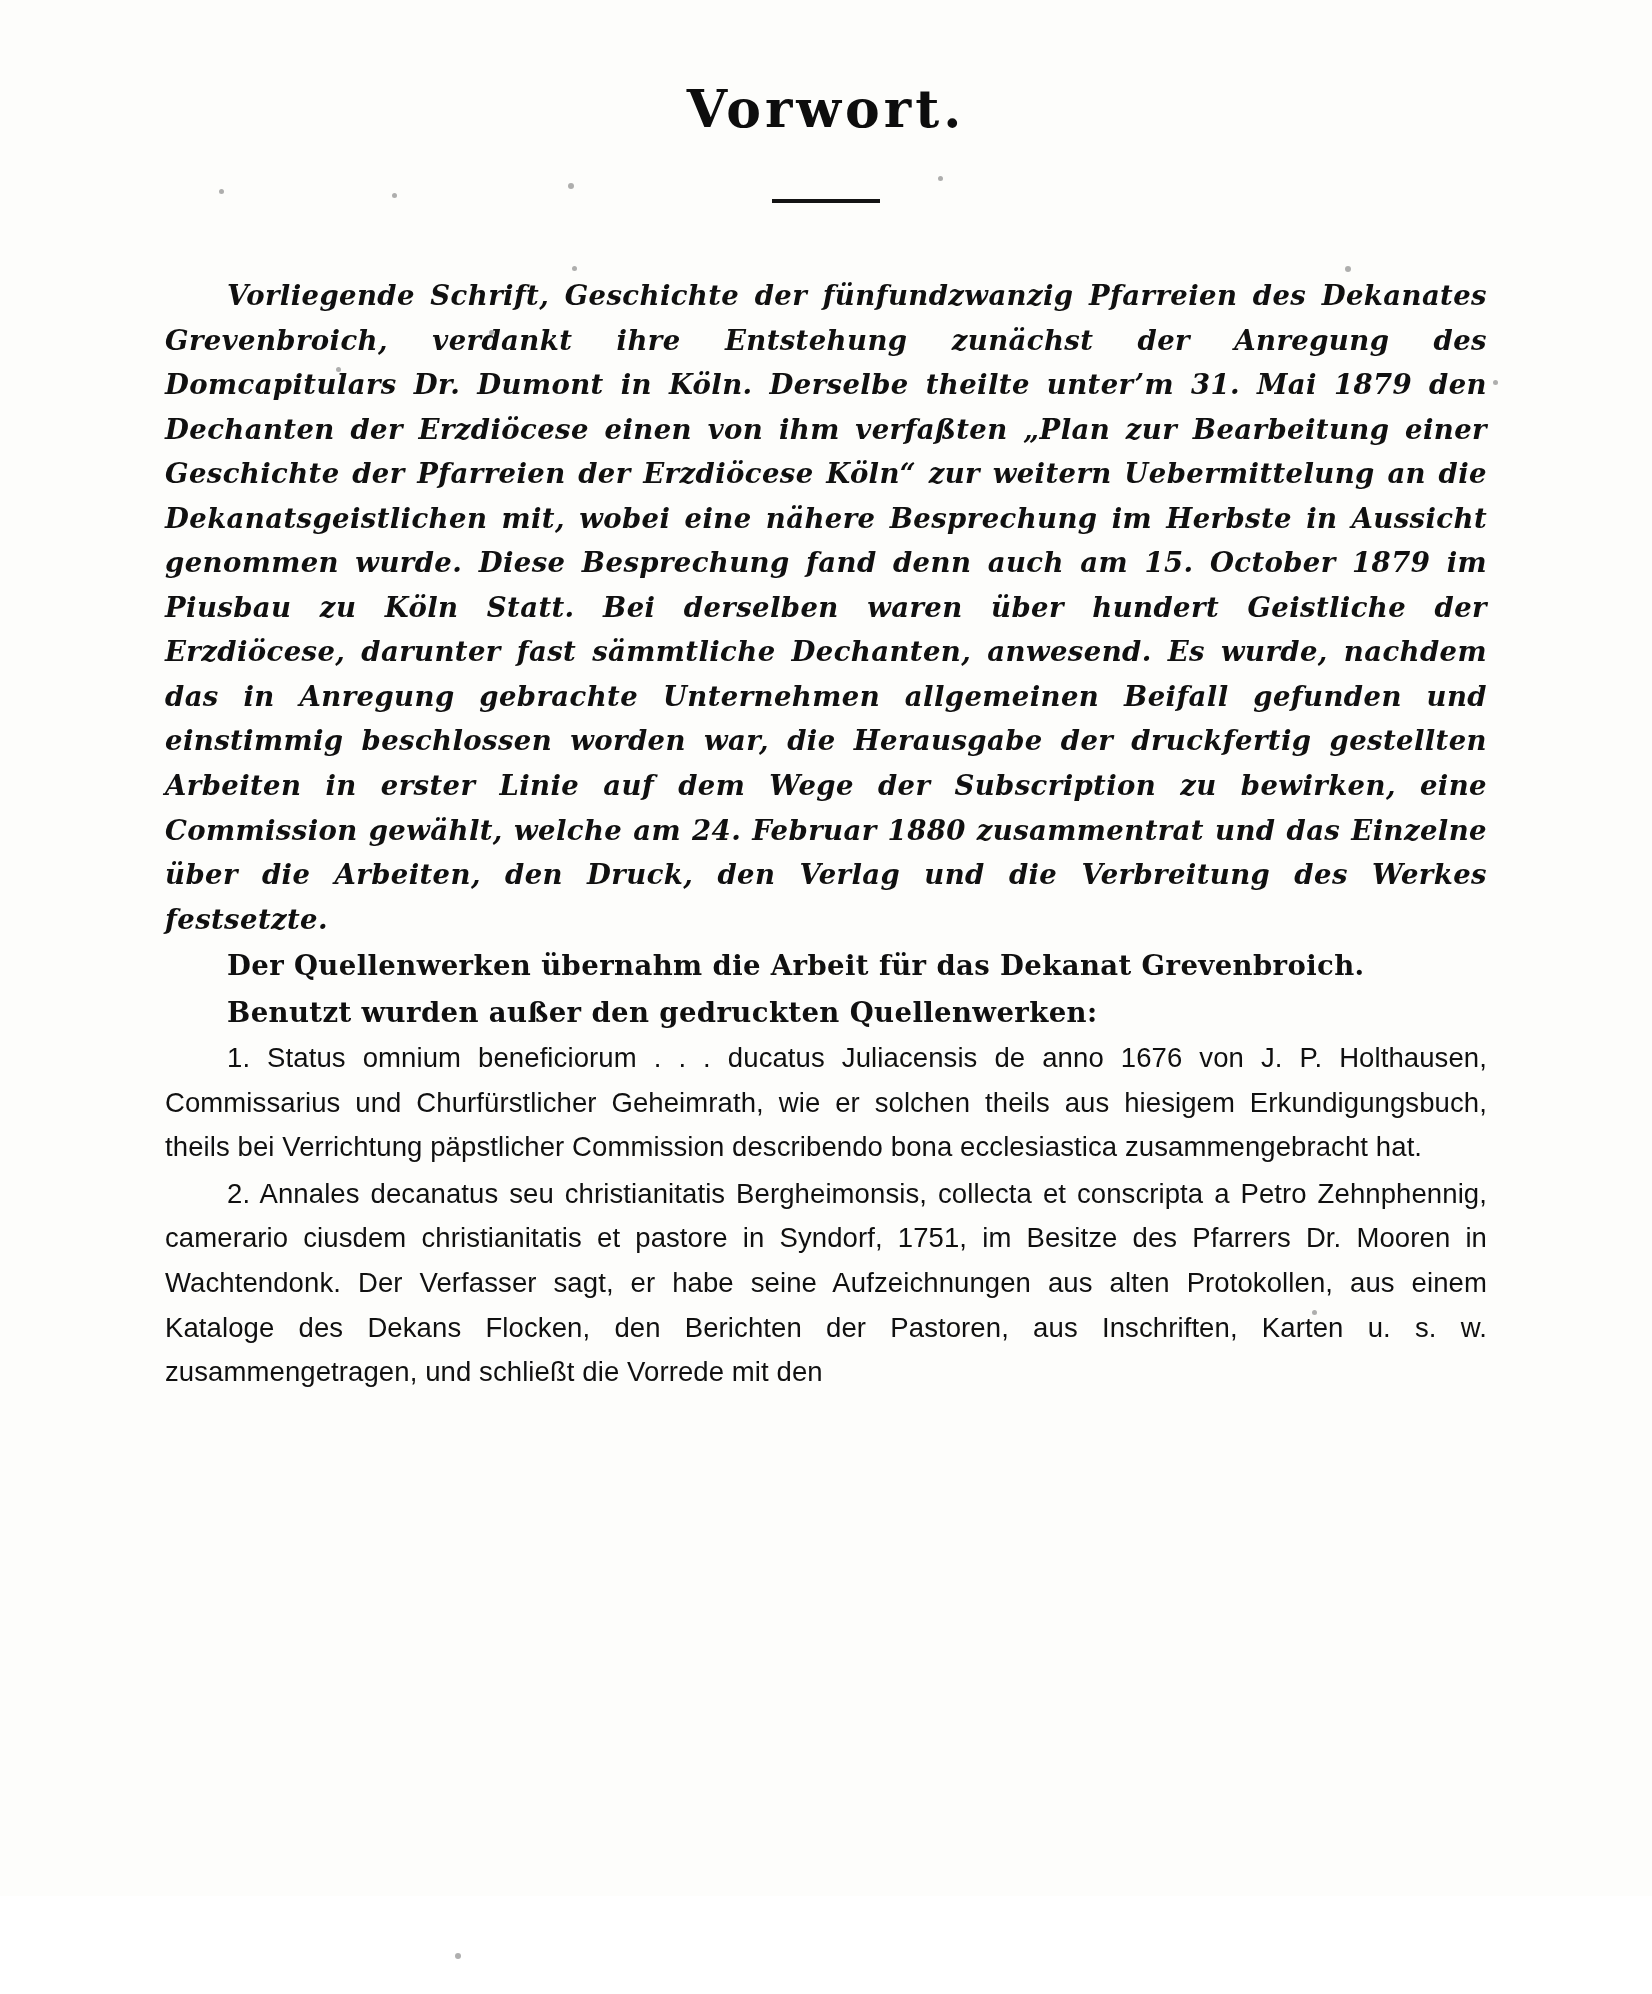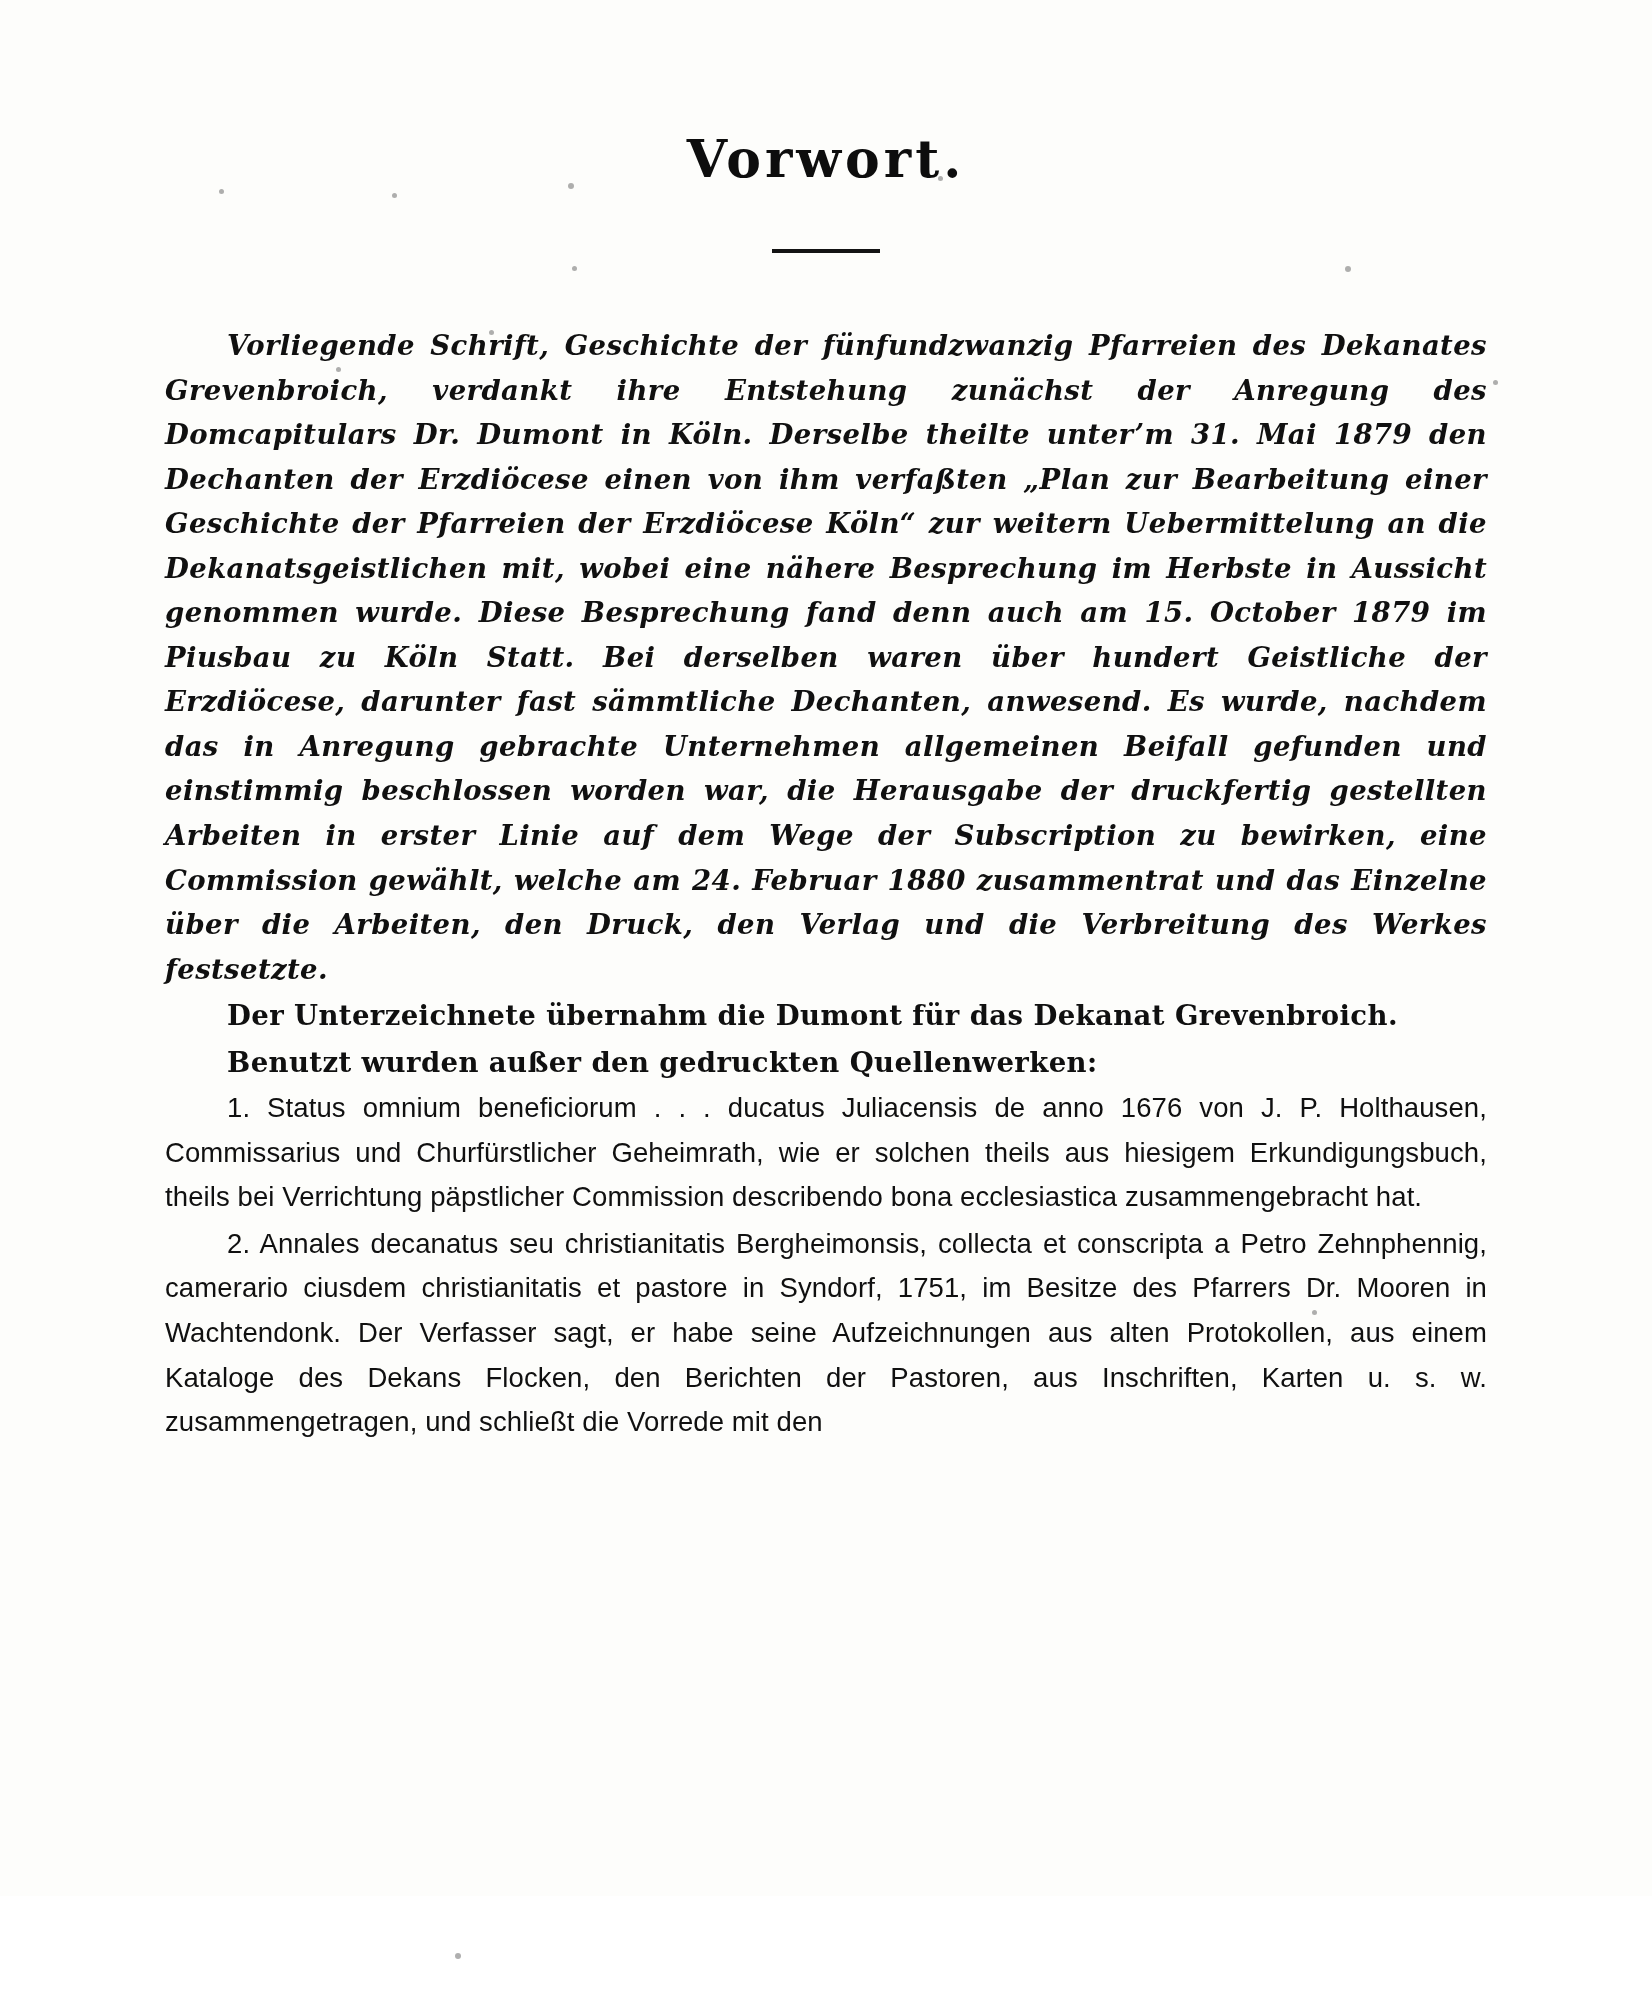--- a/index.html
+++ b/index.html
@@ -13,21 +13,21 @@
     overflow: hidden;
     font-family: "DejaVu Serif", serif;
     color: #111111;
   }
   .page {
     position: relative;
     width: 1652px;
     height: 1896px;
     background: #fdfdfb;
     box-sizing: border-box;
-    padding: 110px 165px 0 165px;
+    padding: 60px 165px 0 165px;
   }
   .page-title {
     text-align: center;
     font-family: "DejaVu Serif", serif;
     font-size: 52px;
     font-weight: 700;
     letter-spacing: 4px;
     color: #0d0d0d;
     margin: 0 0 0 0;
     padding-top: 18px;
@@ -91,19 +91,19 @@
   <div class="speck" style="left:336px;top:367px;width:5px;height:5px;"></div>
   <div class="speck" style="left:1312px;top:1310px;width:5px;height:5px;"></div>
   <div class="speck" style="left:455px;top:1953px;width:6px;height:6px;"></div>
 
   <h1 class="page-title">Vorwort.</h1>
 
   <div class="rule"></div>
 
   <div class="body-text">
     <p class="para first fraktur">Vorliegende Schrift, Geschichte der fünfundzwanzig Pfarreien des Dekanates Grevenbroich, verdankt ihre Entstehung zunächst der Anregung des Domcapitulars Dr. Dumont in Köln. Derselbe theilte unter’m 31. Mai 1879 den Dechanten der Erzdiöcese einen von ihm verfaßten „Plan zur Bearbeitung einer Geschichte der Pfarreien der Erzdiöcese Köln“ zur weitern Uebermittelung an die Dekanatsgeistlichen mit, wobei eine nähere Besprechung im Herbste in Aussicht genommen wurde. Diese Besprechung fand denn auch am 15. October 1879 im Piusbau zu Köln Statt. Bei derselben waren über hundert Geistliche der Erzdiöcese, darunter fast sämmtliche Dechanten, anwesend. Es wurde, nachdem das in Anregung gebrachte Unternehmen allgemeinen Beifall gefunden und einstimmig beschlossen worden war, die Herausgabe der druckfertig gestellten Arbeiten in erster Linie auf dem Wege der Subscription zu bewirken, eine Commission gewählt, welche am 24. Februar 1880 zusammentrat und das Einzelne über die Arbeiten, den Druck, den Verlag und die Verbreitung des Werkes festsetzte.</p>
-    <p class="para fraktur">Der Unterzeichnete übernahm die Dumont für das Dekanat Grevenbroich.</p>
+    <p class="para fraktur">Der Quellenwerken übernahm die Arbeit für das Dekanat Grevenbroich.</p>
     <p class="para fraktur">Benutzt wurden außer den gedruckten Quellenwerken:</p>
     <p class="para roman">1. Status omnium beneficiorum . . . ducatus Juliacensis de anno 1676 von J. P. Holthausen, Commissarius und Churfürstlicher Geheimrath, wie er solchen theils aus hiesigem Erkundigungsbuch, theils bei Verrichtung päpstlicher Commission describendo bona ecclesiastica zusammengebracht hat.</p>
     <p class="para roman">2. Annales decanatus seu christianitatis Bergheimonsis, collecta et conscripta a Petro Zehnphennig, camerario ciusdem christianitatis et pastore in Syndorf, 1751, im Besitze des Pfarrers Dr. Mooren in Wachtendonk. Der Verfasser sagt, er habe seine Aufzeichnungen aus alten Protokollen, aus einem Kataloge des Dekans Flocken, den Berichten der Pastoren, aus Inschriften, Karten u. s. w. zusammengetragen, und schließt die Vorrede mit den</p>
   </div>
 
 </div>
 
 </body></html>

